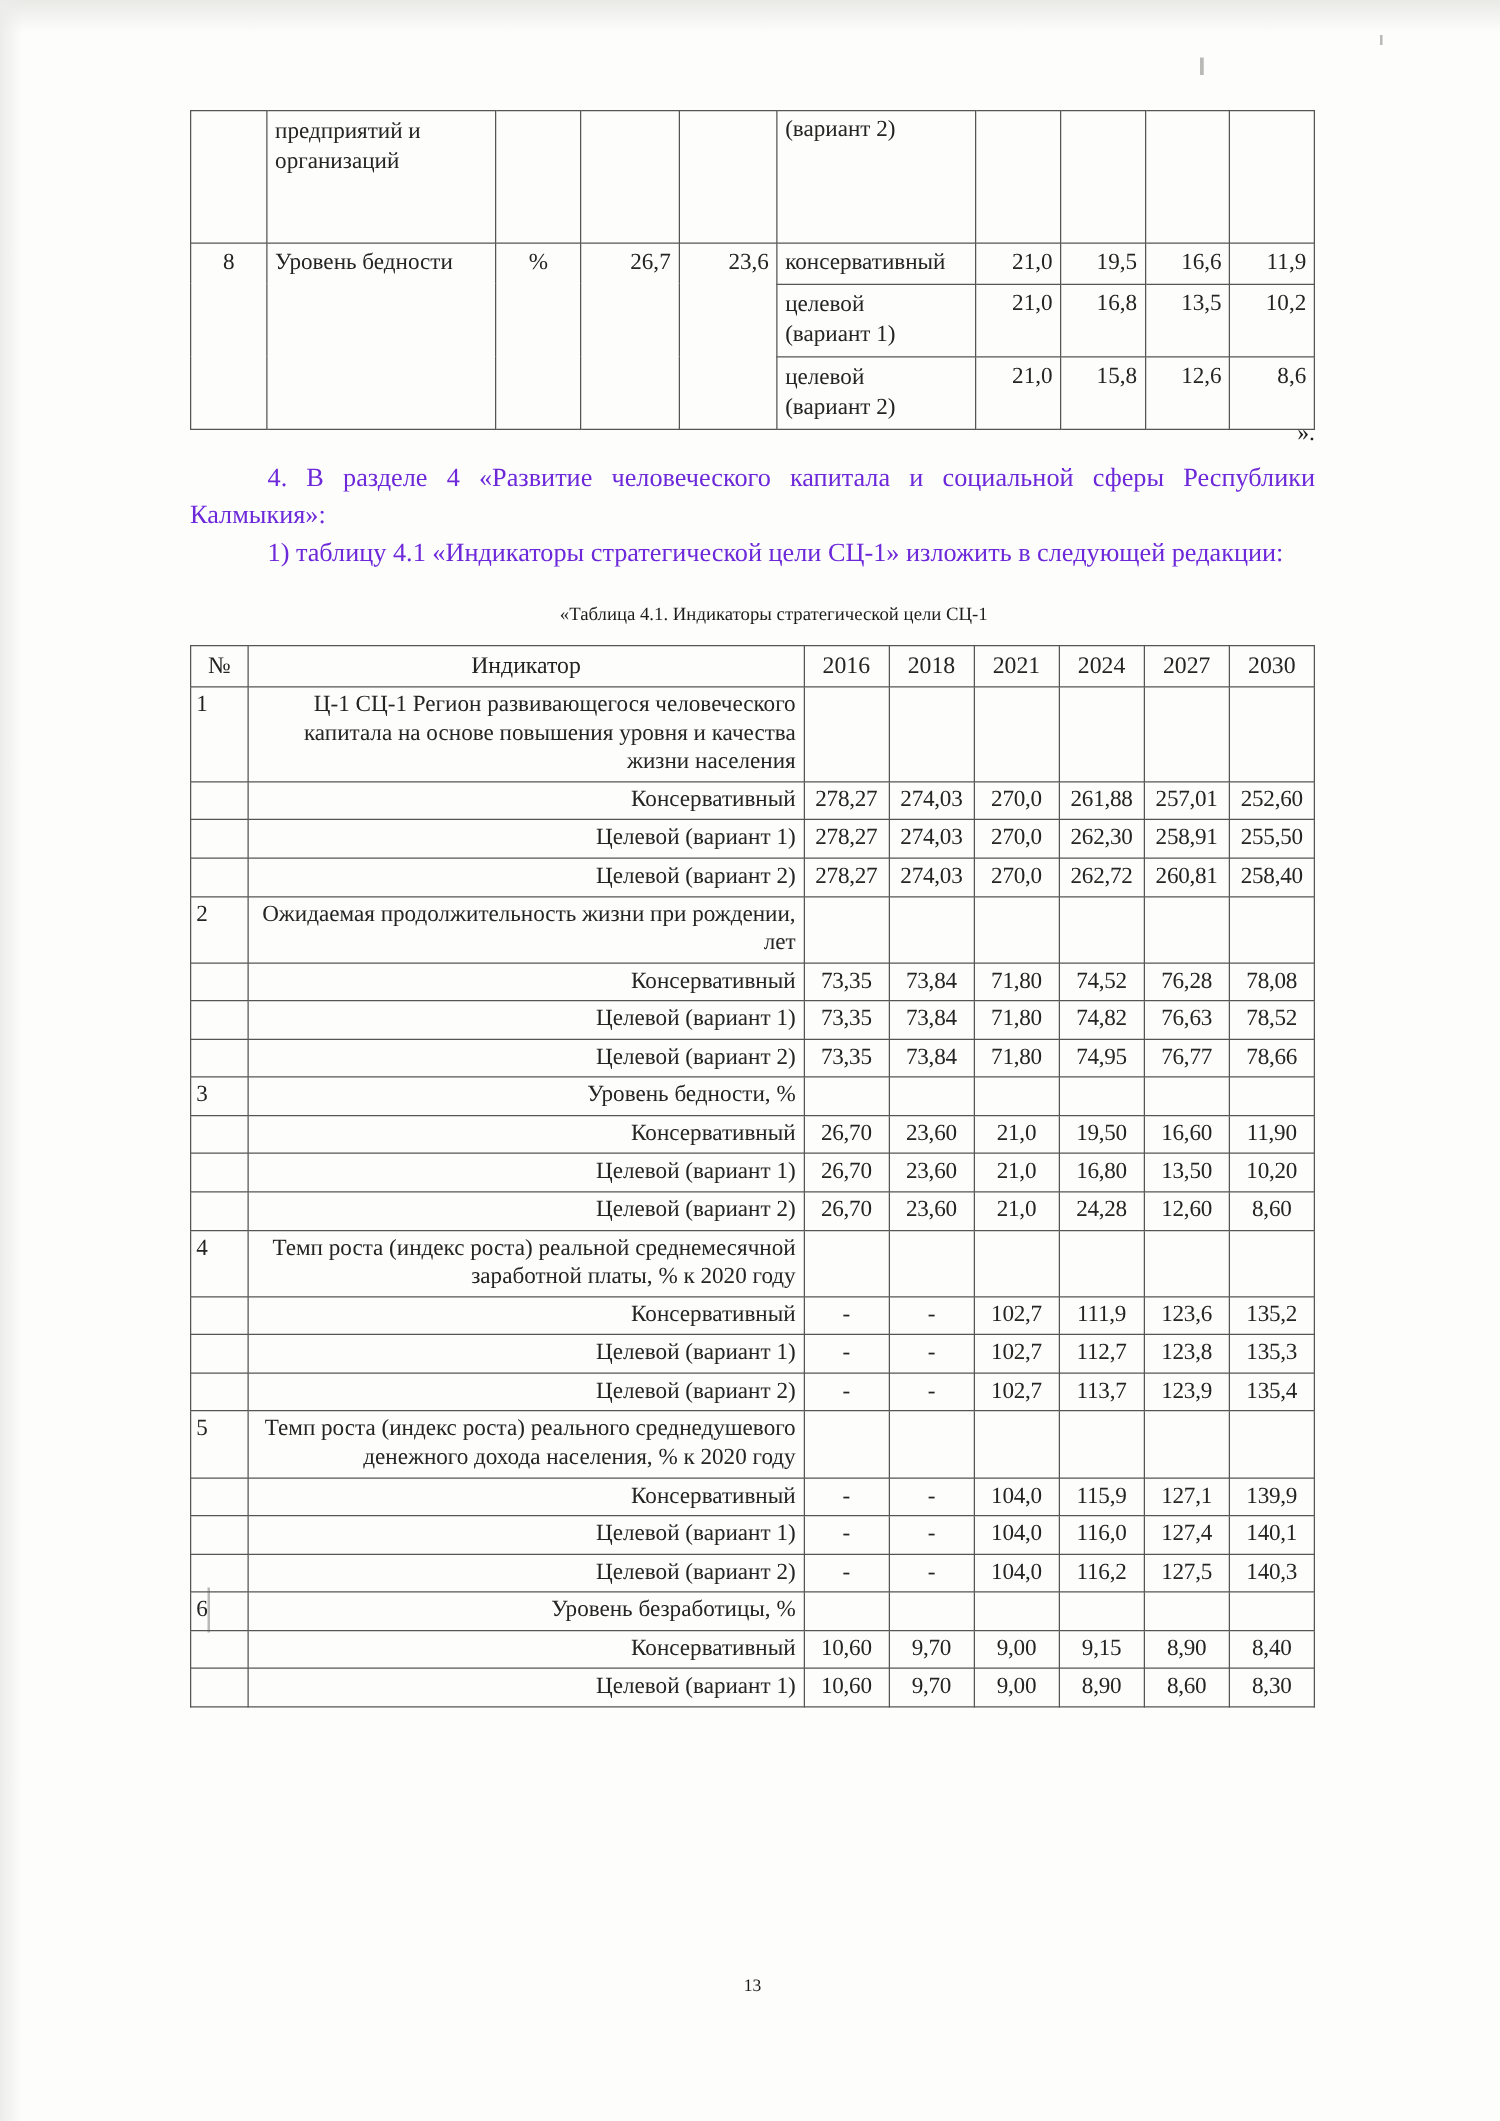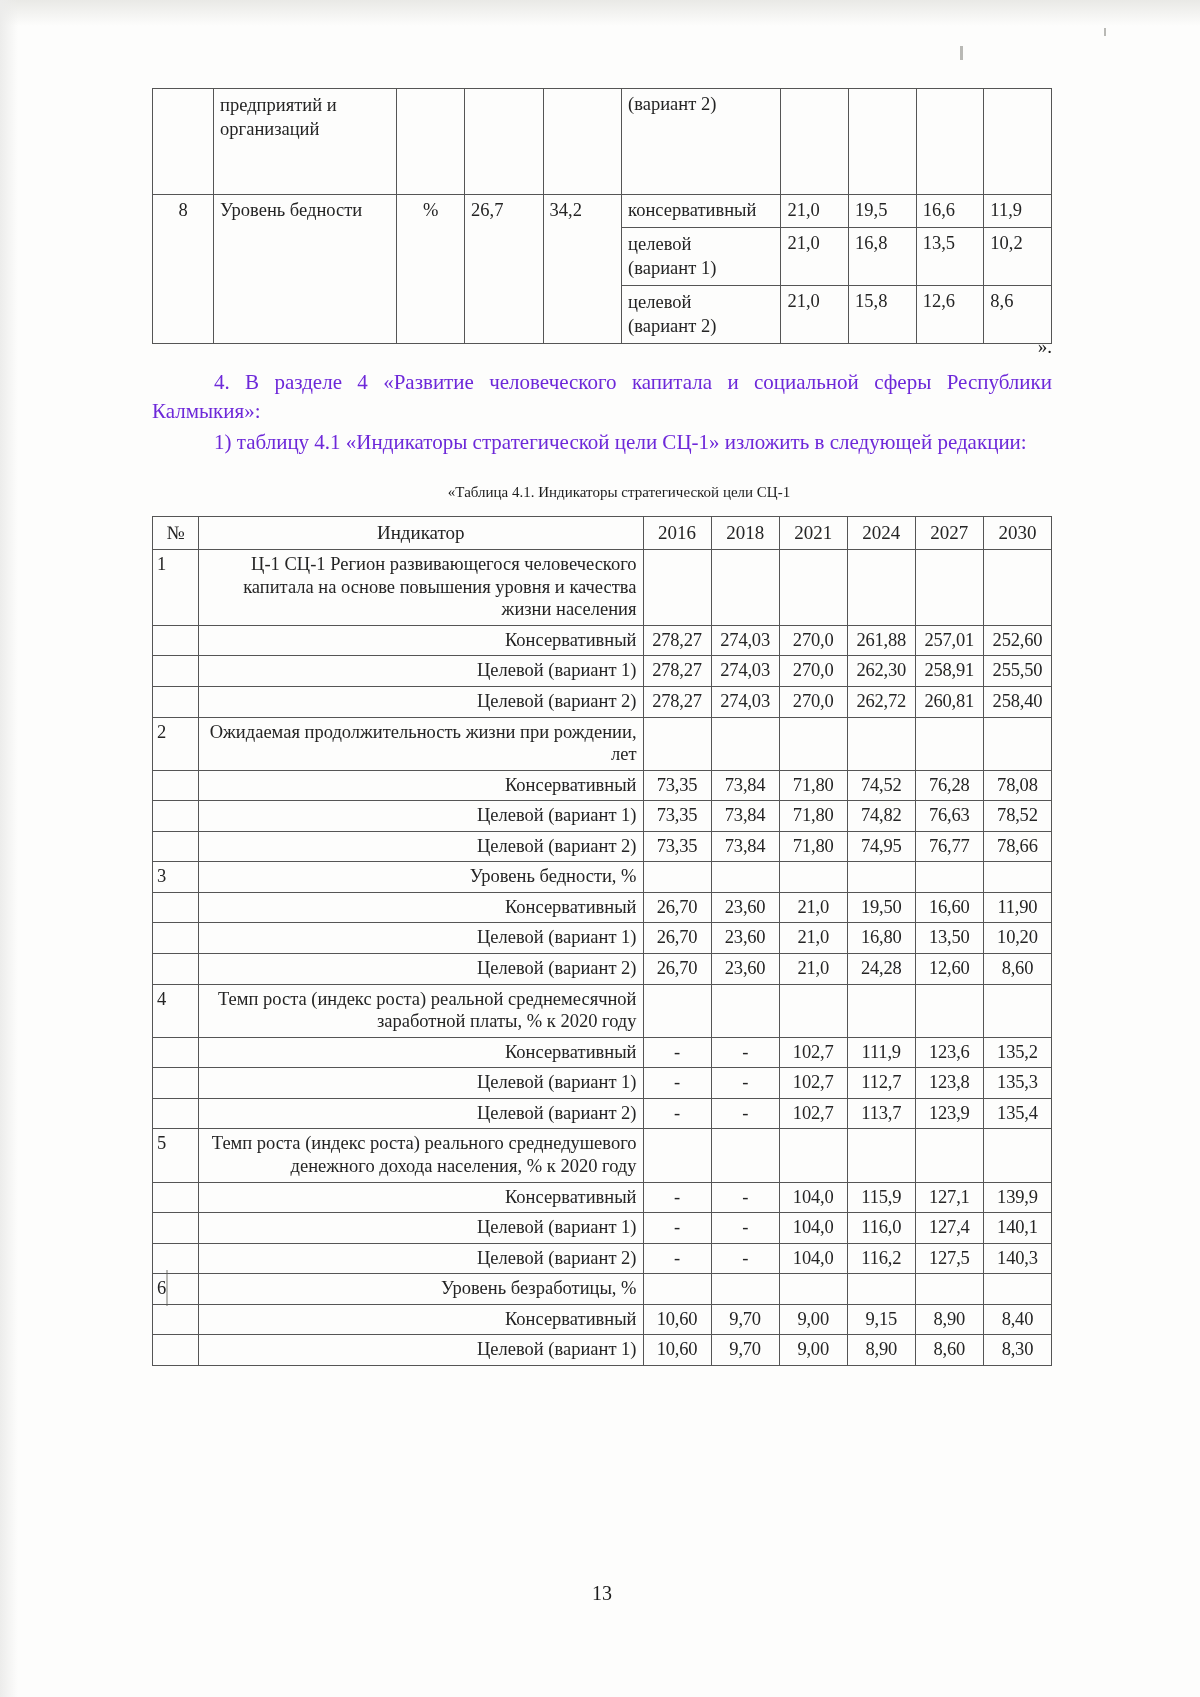--- a/index.html
+++ b/index.html
@@ -51,21 +51,21 @@
     table-layout: fixed;
     font-size: 18.5px;
     line-height: 1.22;
   }
   table.doc td {
     border: 1px solid #555;
     padding: 4px 6px 5px 6px;
     vertical-align: top;
     color: #242424;
   }
-  .num { text-align: left; white-space: nowrap; }
+  .num { text-align: right; white-space: nowrap; }
   .ctr { text-align: center; }
 
   
   #tbl-top { position: absolute; left: 0; top: 88px; }
   #tbl-top td { font-size: 18.5px; }
   .t-idx   { width: 56px; }
   .t-name  { width: 168px; }
   .t-unit  { width: 62px; }
   .t-y1    { width: 72px; }
   .t-y2    { width: 72px; }
@@ -125,21 +125,21 @@
 
   .cell-multi { line-height: 1.30; margin-top: 27px; }
 
   
   .folio {
     position: absolute;
     top: 1582px;
     left: 0;
     width: 900px;
     text-align: center;
-    font-size: 20px;
+    font-size: 14px;
   }
 </style>
 </head>
 <body>
 
 <div class="page">
   <div class="scan-edge-top"></div>
   <div class="scan-edge-left"></div>
   <div class="scan-speck" style="left:960px;top:46px;width:3px;height:14px;"></div>
   <div class="scan-speck" style="left:1104px;top:28px;width:2px;height:8px;"></div>
@@ -176,21 +176,21 @@
           <td class="tall-cell"></td>
           <td class="tall-cell"></td>
           <td class="tall-cell"></td>
         </tr>
 
         <tr>
           <td rowspan="3" class="ctr">8</td>
           <td rowspan="3">Уровень бедности</td>
           <td rowspan="3" class="ctr">%</td>
           <td rowspan="3" class="num">26,7</td>
-          <td rowspan="3" class="num">34,2</td>
+          <td rowspan="3" class="num">23,6</td>
           <td>консервативный</td>
           <td class="num">21,0</td>
           <td class="num">19,5</td>
           <td class="num">16,6</td>
           <td class="num">11,9</td>
         </tr>
 
         <tr>
           <td class="cell-multi">
             <div>целевой</div>

